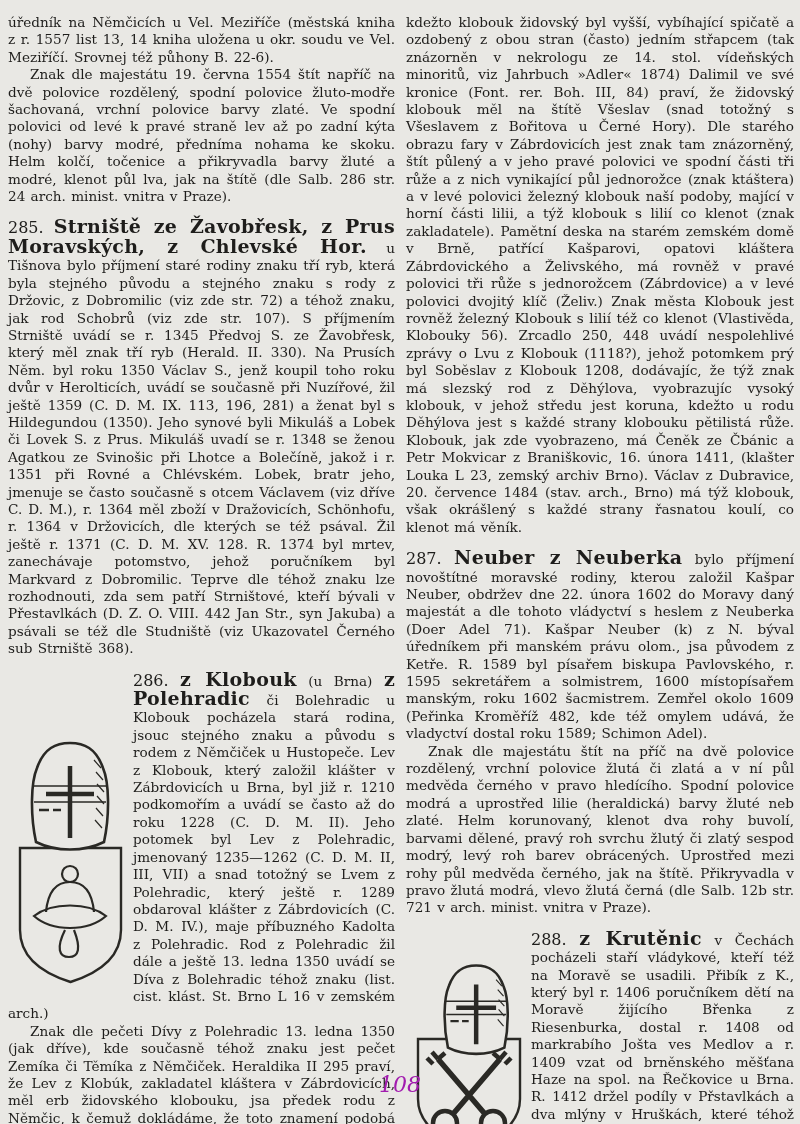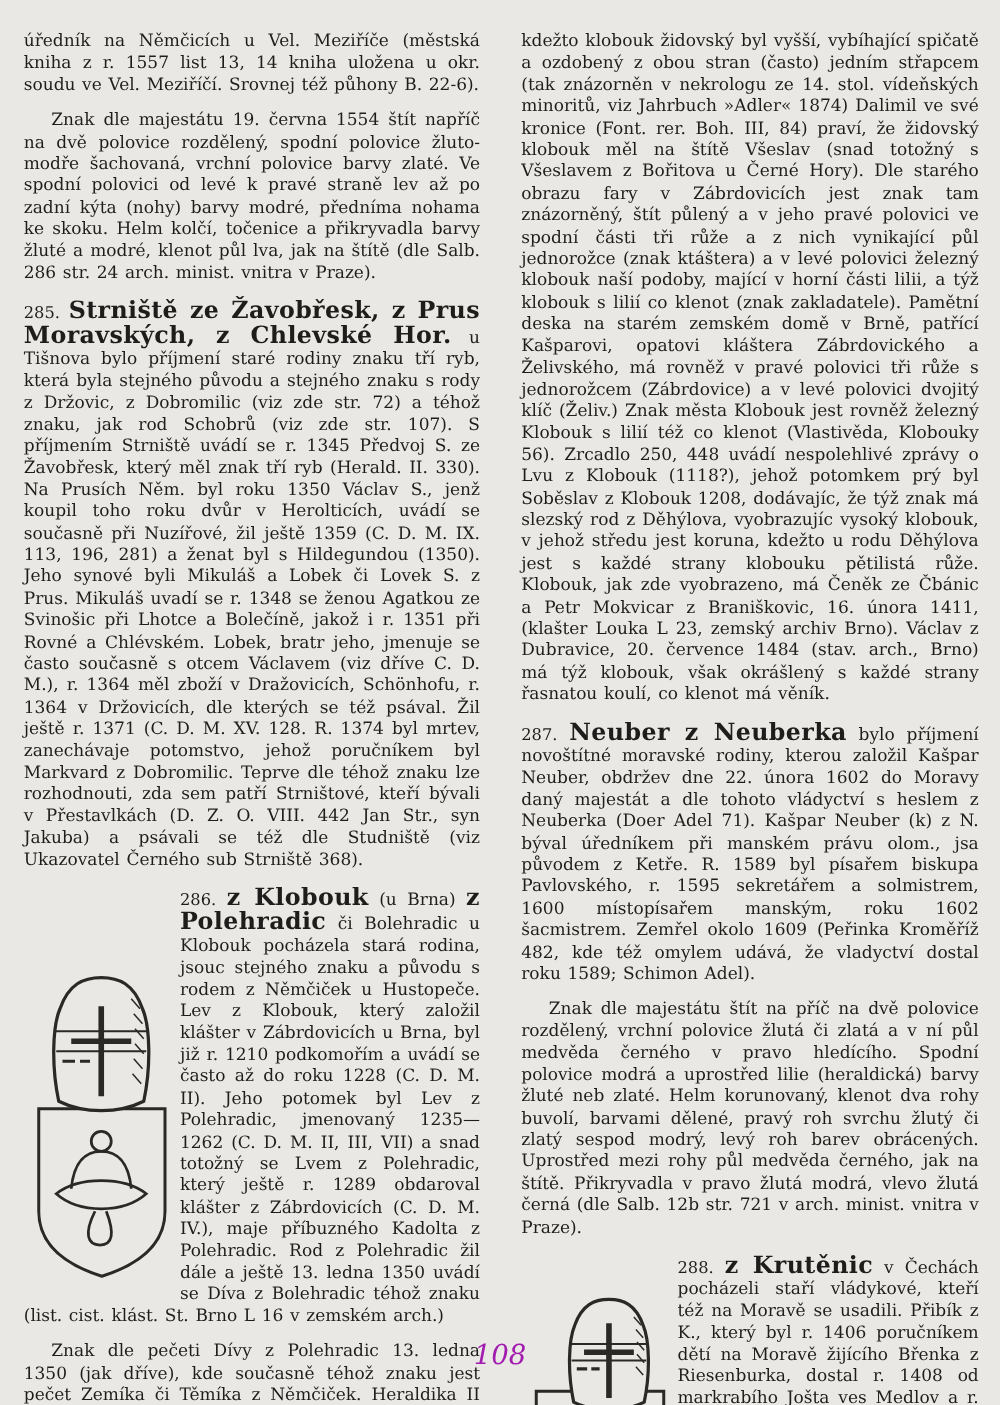--- a/index.html
+++ b/index.html
@@ -21,24 +21,24 @@
     gap:11px;
   }
   .col{
     font-size:13.6px;
     line-height:17.4px;
     text-align:justify;
     word-spacing:1px;
   }
   .col.left{width:387px;}
   .col.right{width:388px;}
-  p{margin:11px;}
+  p{margin:0;}
   p.indent{text-indent:22px;}
   p.section{margin-top:13px;}
-  .sec-num{font-size:13px;}
+  .sec-num{font-size:16px;}
   .sec-title{font-size:19px;font-weight:bold;letter-spacing:.3px;}
   .lead-bold{font-weight:normal;}
   .fig{
     float:left;
     margin:21px 9px 3px 10px;
   }
   .fig.fig-klobouk{width:106px;padding-top:48px;}
   .fig.fig-krutenic{width:106px;padding-top:12px;}
   .fig svg{display:block;}
   .footer{

